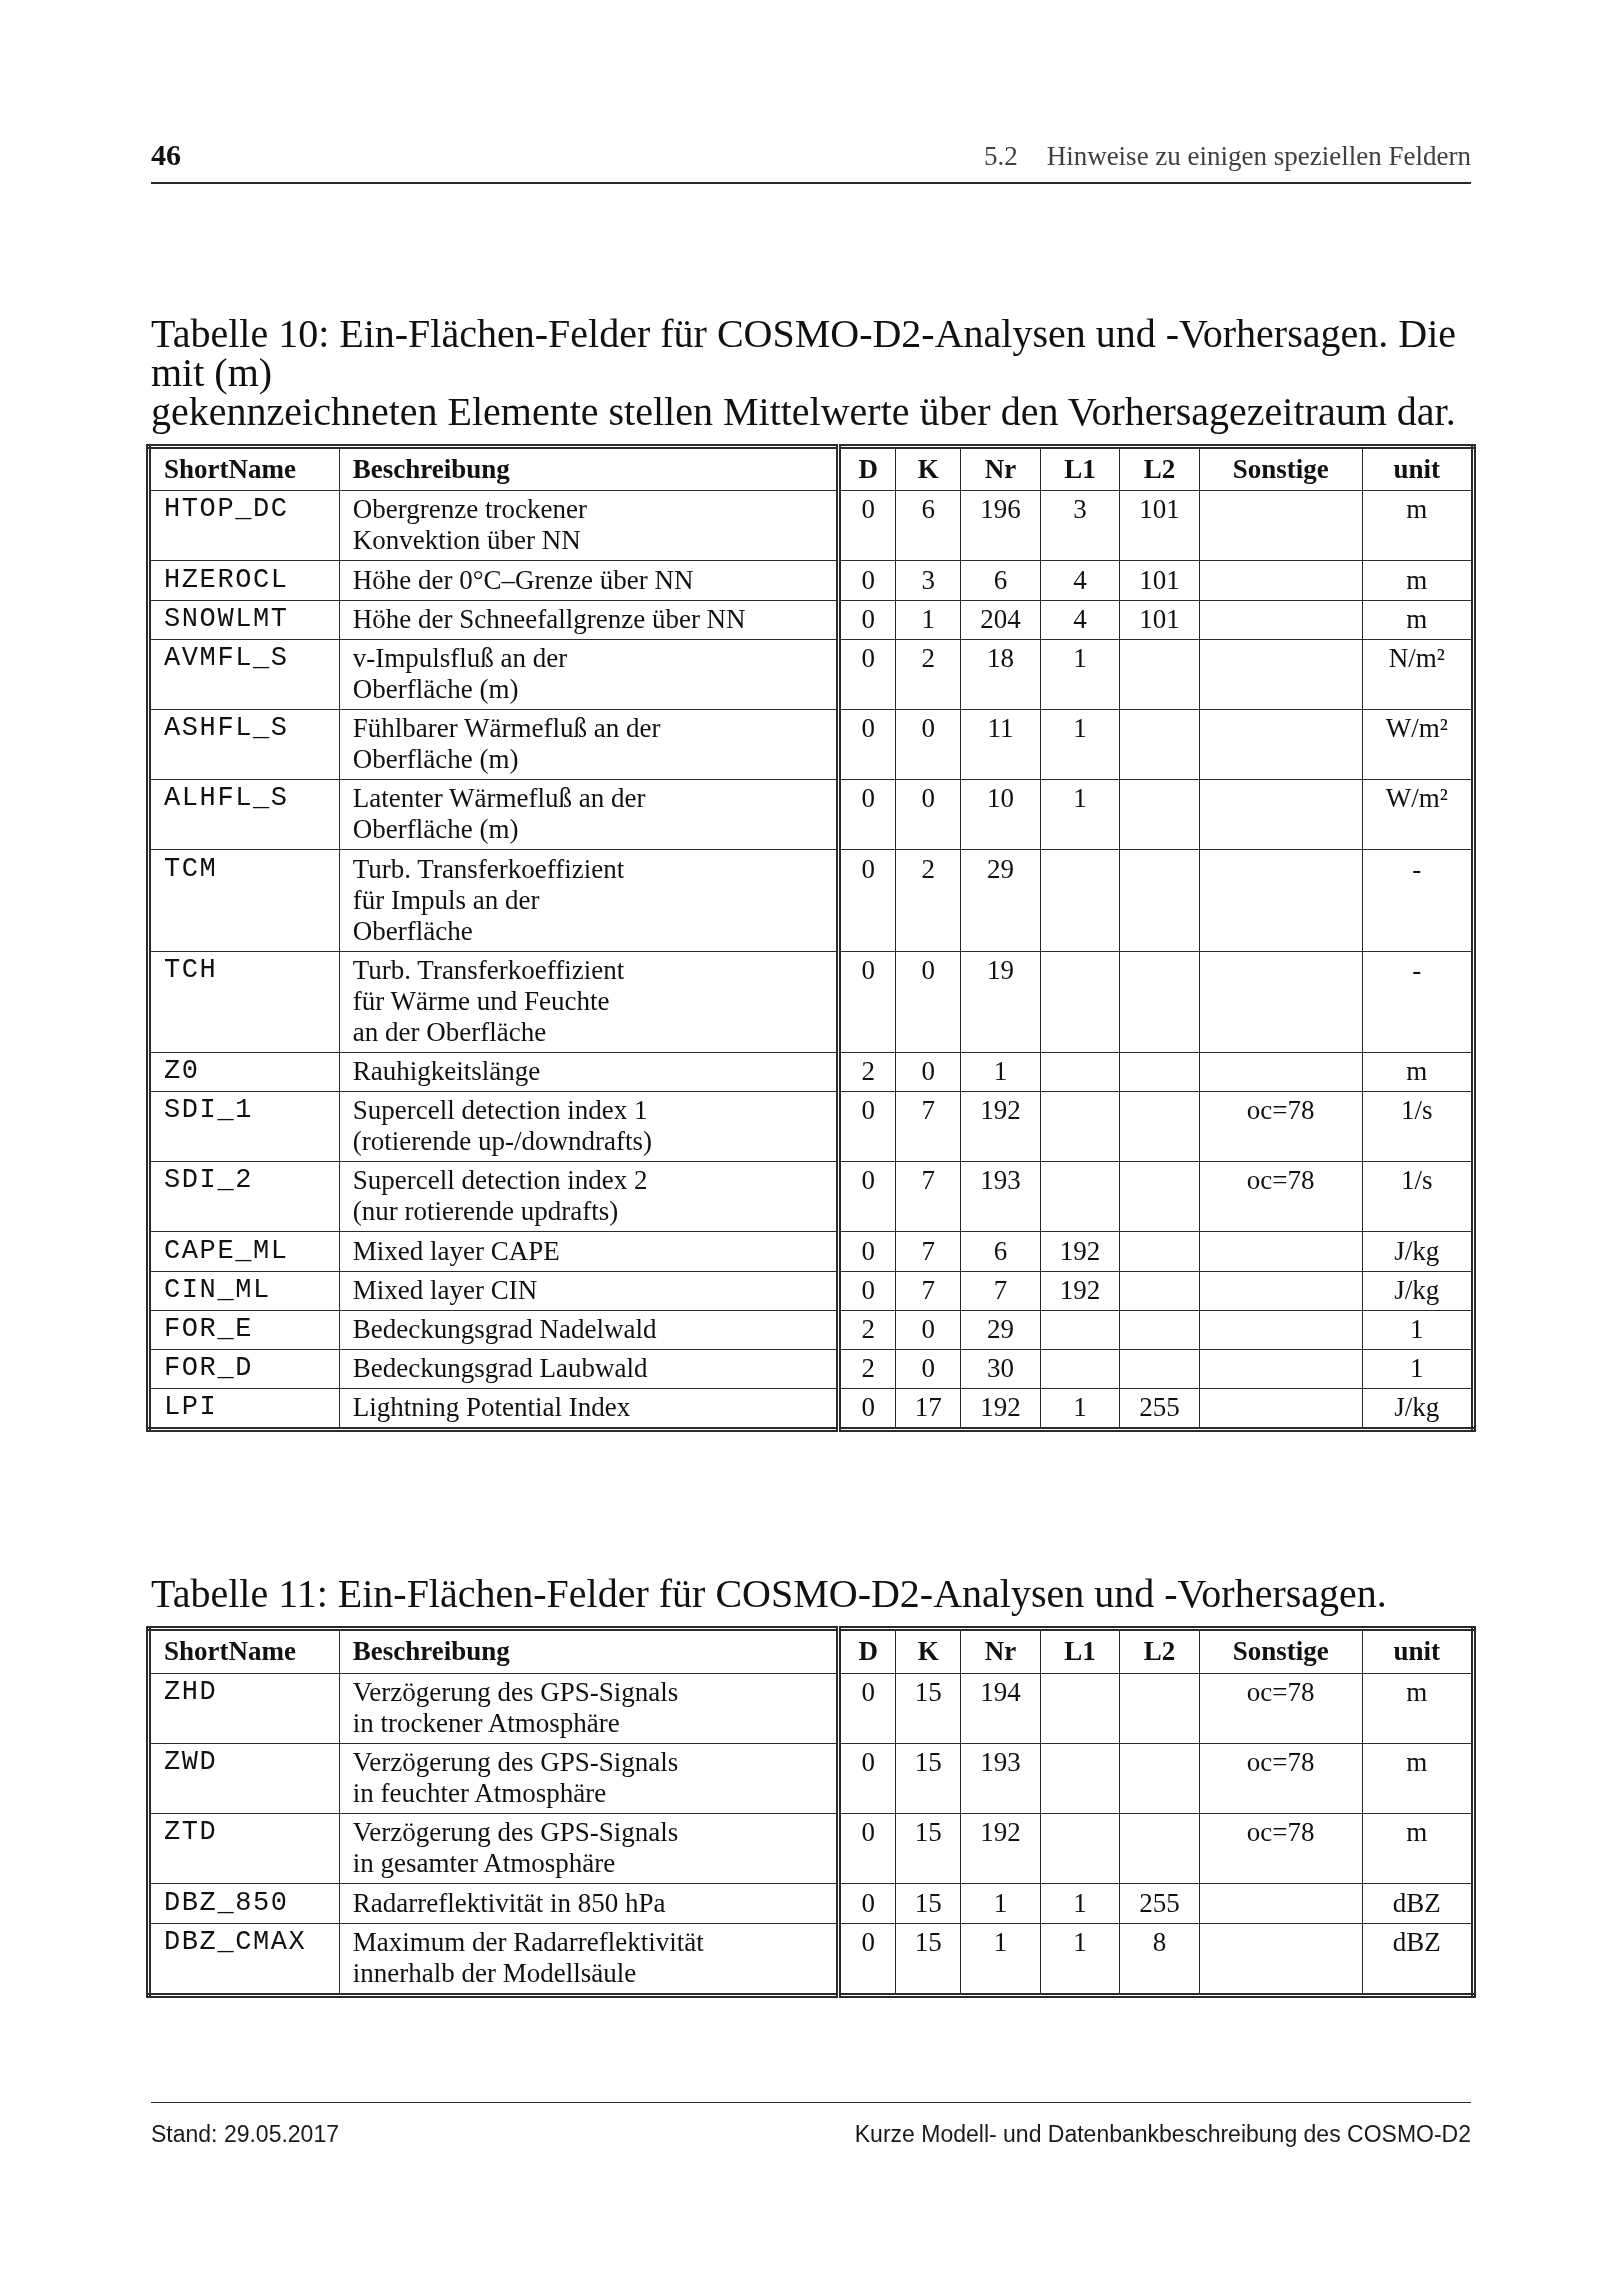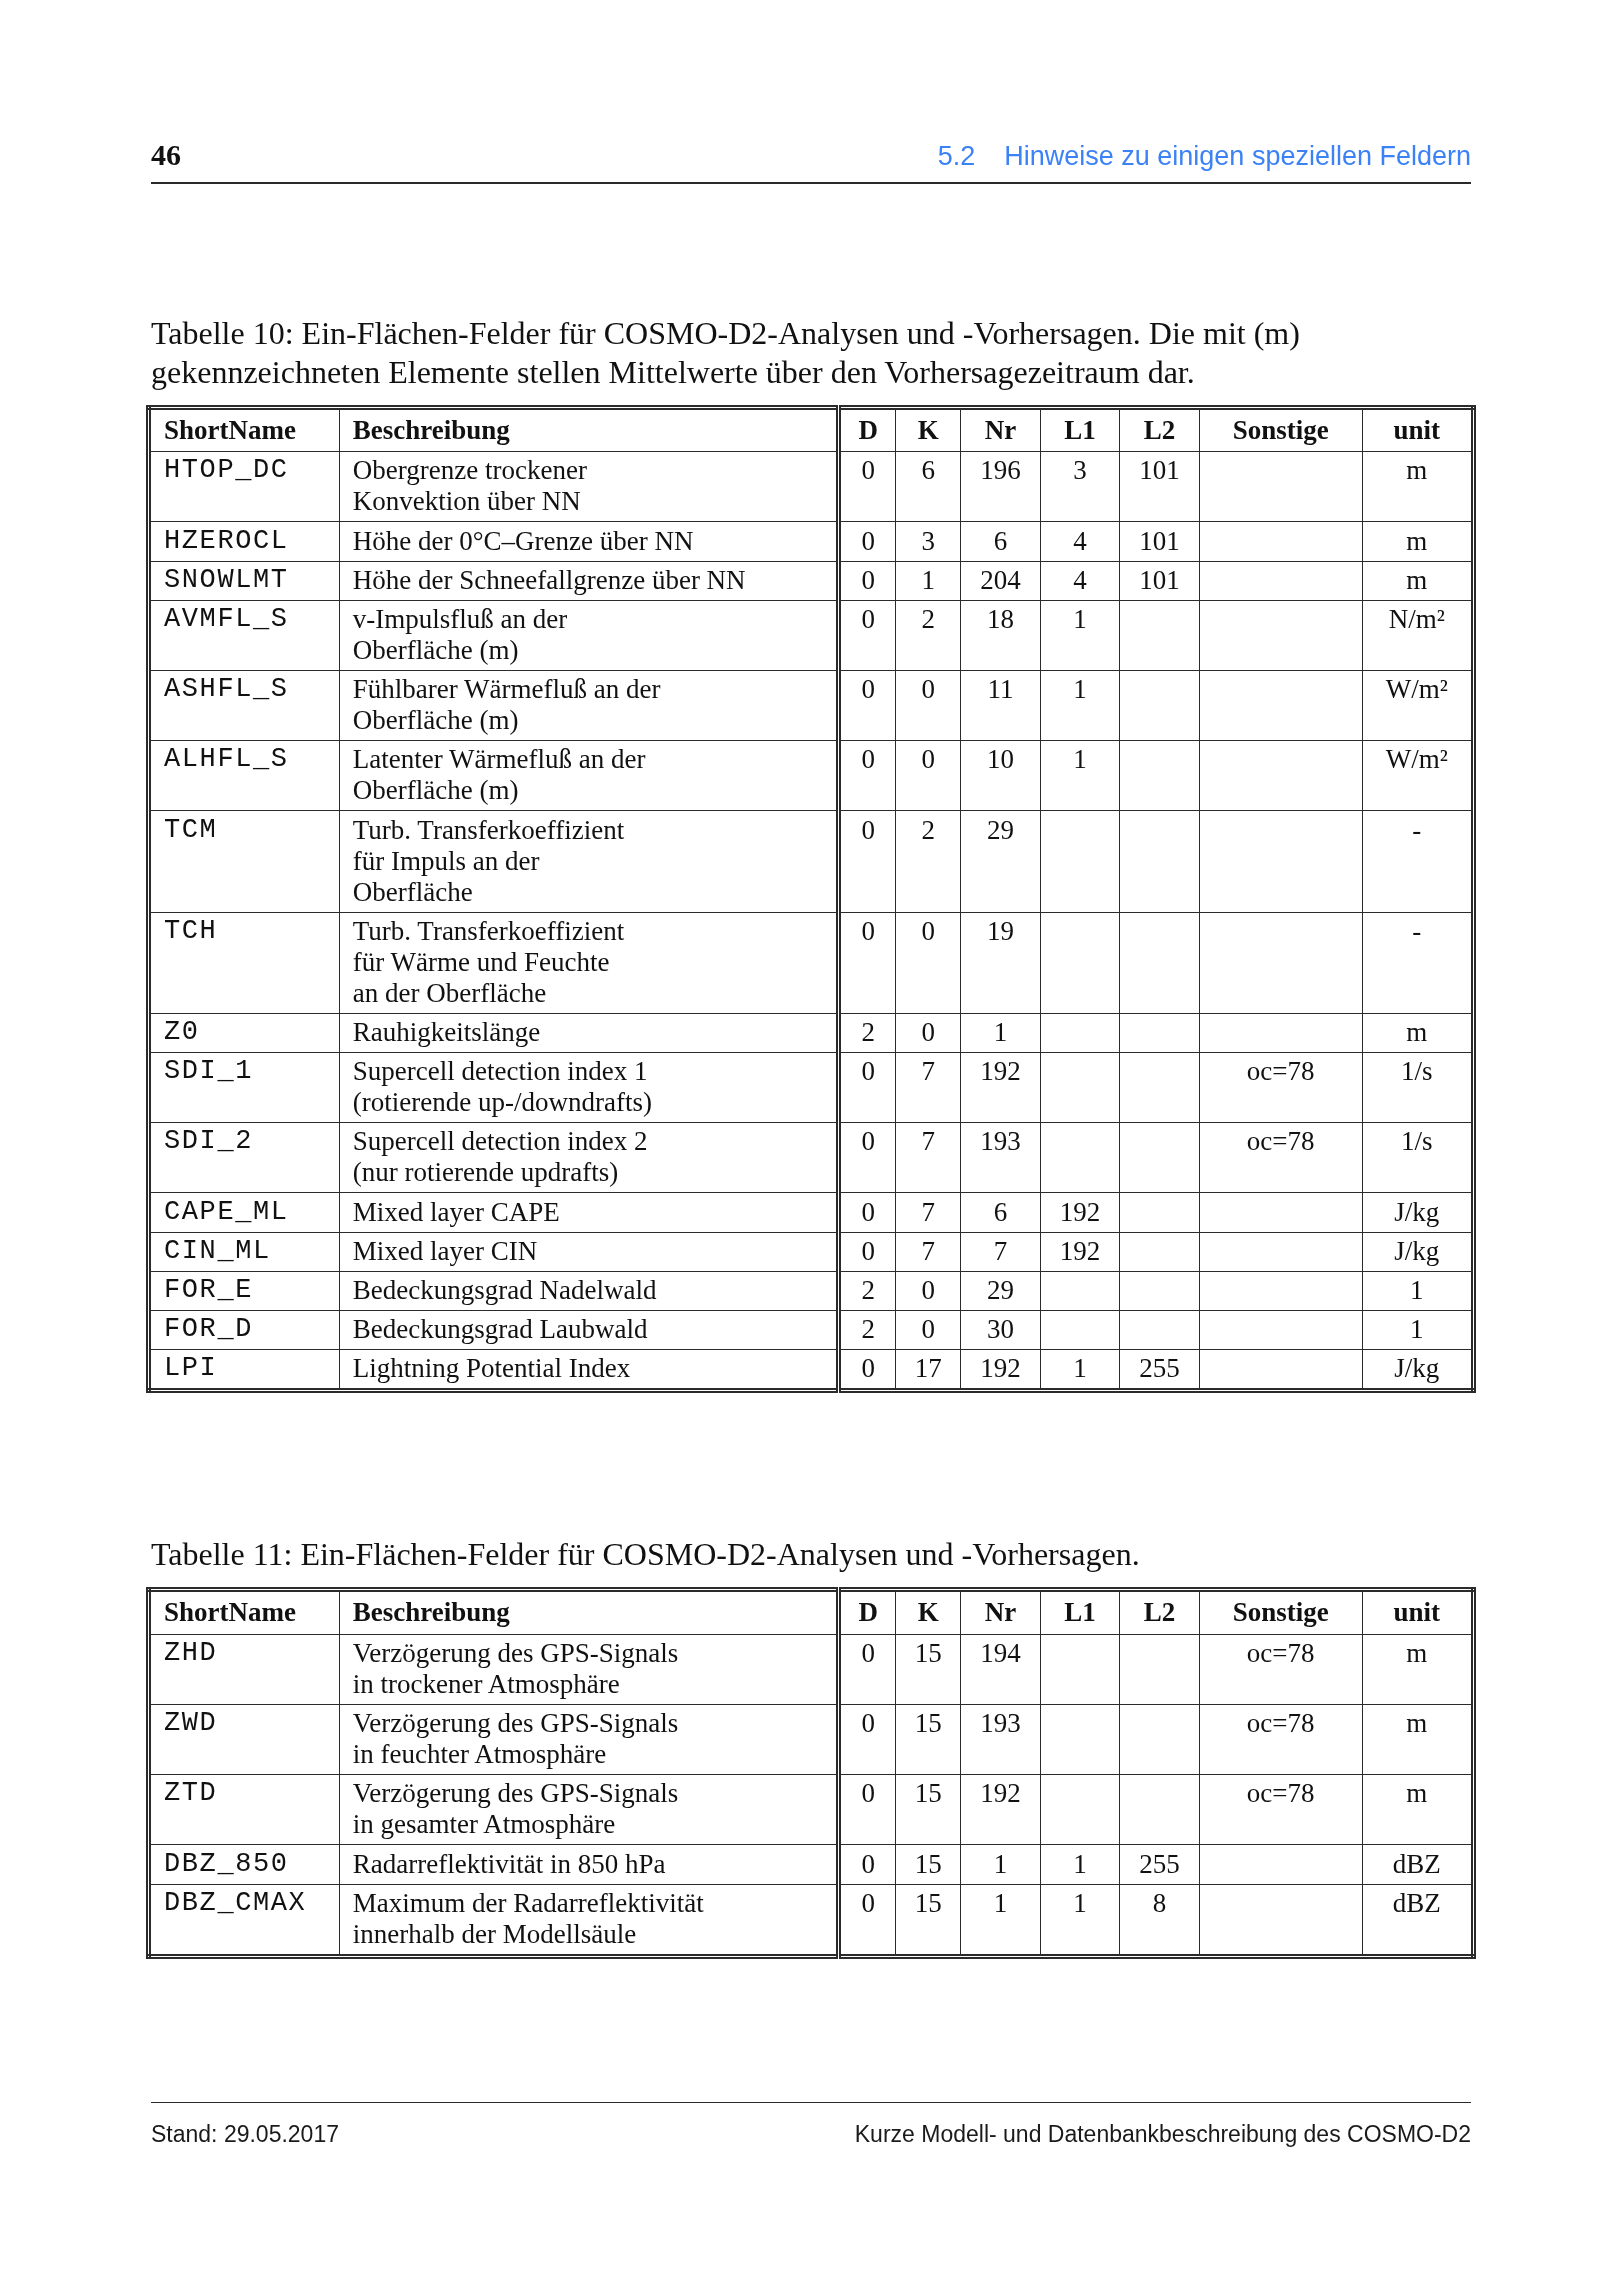--- a/index.html
+++ b/index.html
@@ -24,29 +24,29 @@
     justify-content: space-between;
     align-items: baseline;
     gap: 29px;
   }
   .page-num {
     font-family: "Liberation Serif", serif;
     font-weight: bold;
     font-size: 30px;
   }
   .section-heading {
-    font-family: Liberation Sans, sans-serif;
+    font-family: Liberation Serif, serif;
     font-size: 27px;
-    color: #3b82f6;
+    color: #404040;
   }
   .section-heading .sec-no { margin-right: 29px; }
   
   .caption {
     margin: 0 151px;
-    font-size: 32px;
+    font-size: 40px;
     line-height: 39px;
     white-space: pre-line;
     color: #111;
   }
   .caption-t10 { margin-top: 130px; }
   .caption-t11 { margin-top: 142px; }
   
   table.dtable {
     margin: 13px auto 0 auto;
     width: 1330px;

